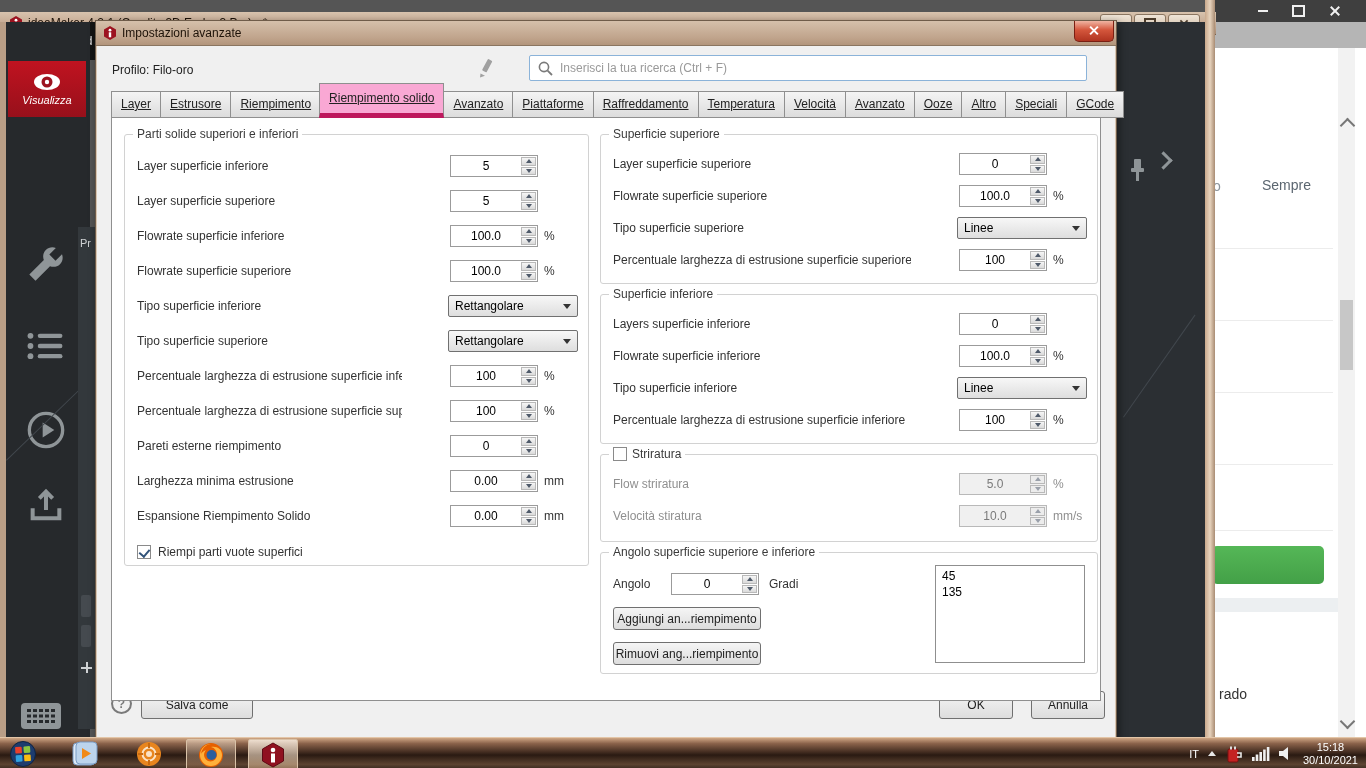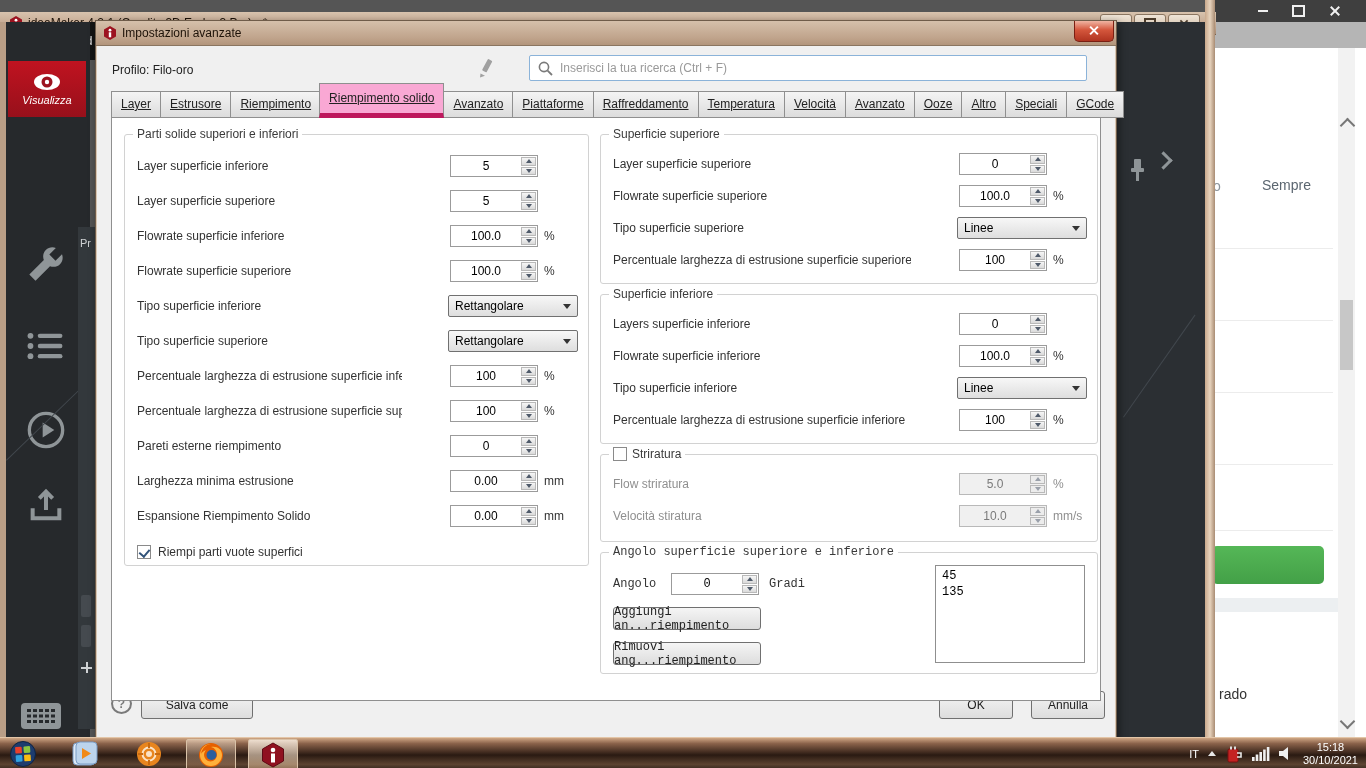--- a/index.html
+++ b/index.html
@@ -84,21 +84,21 @@
     margin:0 -1px;border-bottom:5px solid #be185d;}
   #content-panel{left:15px;top:96px;width:990px;height:584px;background:#fff;border:1px solid #8f8f8f;box-sizing:border-box;z-index:2;}
 
   .groupbox{border:1px solid #d2d2d2;border-radius:3px;background:#fff;}
   .legend{position:absolute;top:-8px;left:8px;background:#fff;padding:0 4px;font-size:12px;color:#3a3a3a;display:flex;align-items:center;gap:5px;}
   #left-group{left:12px;top:16px;width:463px;height:430px;}
   .rgroup{left:488px;width:496px;}
   #rg0{top:16px;height:148px;}
   #rg1{top:176px;height:148px;}
   #rg2{top:336px;height:86px;}
-  #angle-group{left:488px;top:434px;width:496px;height:120px;font-family:Liberation Mono, monospace;}
+  #angle-group{left:488px;top:434px;width:496px;height:120px;}
 
   .frow{display:flex;align-items:center;height:22px;margin:13px 10px 0 12px;font-size:12px;color:#333;}
   .rgroup .frow{margin-top:10px;}
   .frow:first-child{margin-top:20px;}
   .rgroup .frow:first-child{margin-top:18px;}
   .frow .lab{flex:1;white-space:nowrap;overflow:hidden;}
   .frow .ctl{display:flex;align-items:center;justify-content:flex-end;width:176px;}
   .suffix{width:40px;padding-left:6px;box-sizing:border-box;font-size:12px;color:#333;}
 
   .spin{display:inline-flex;height:22px;border:1px solid #9b9b9b;background:#fff;box-sizing:border-box;}

